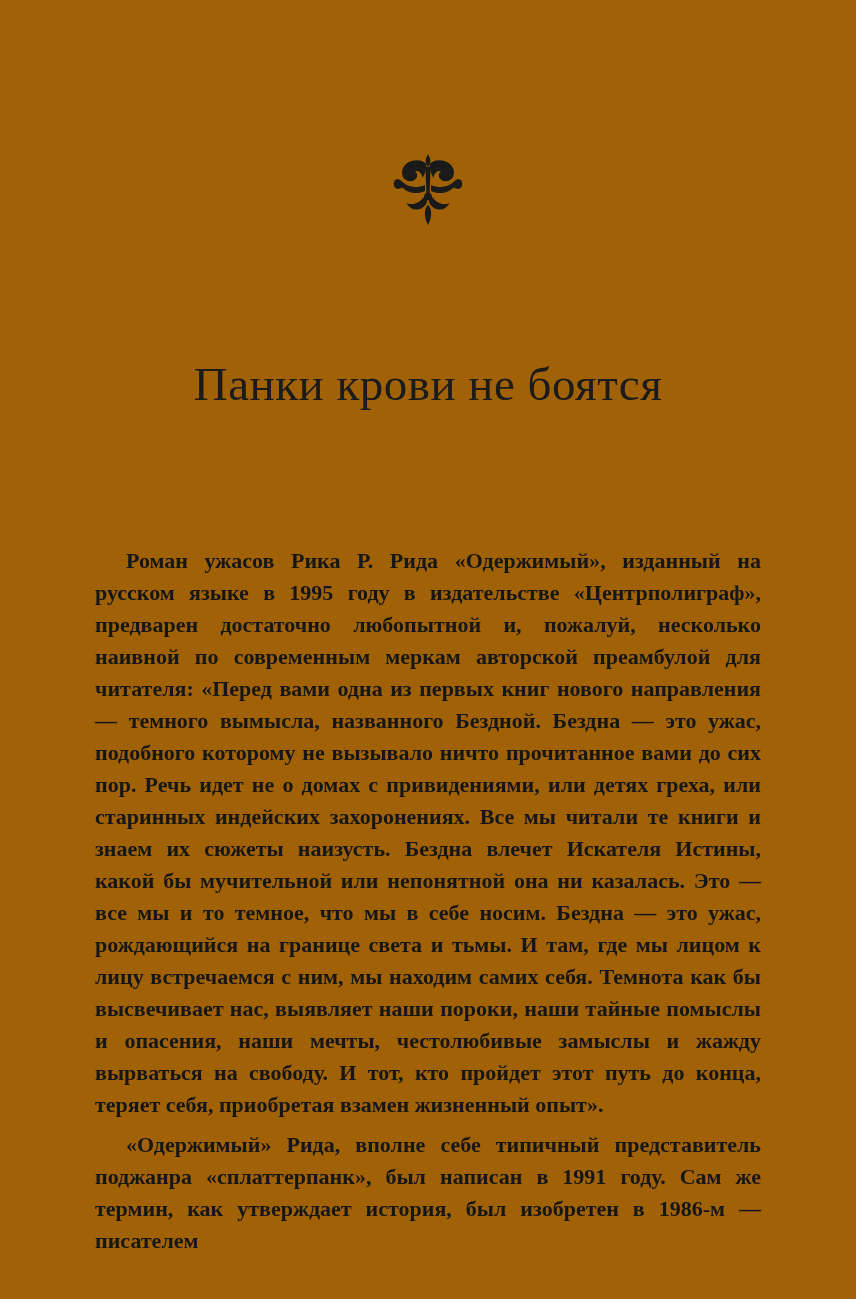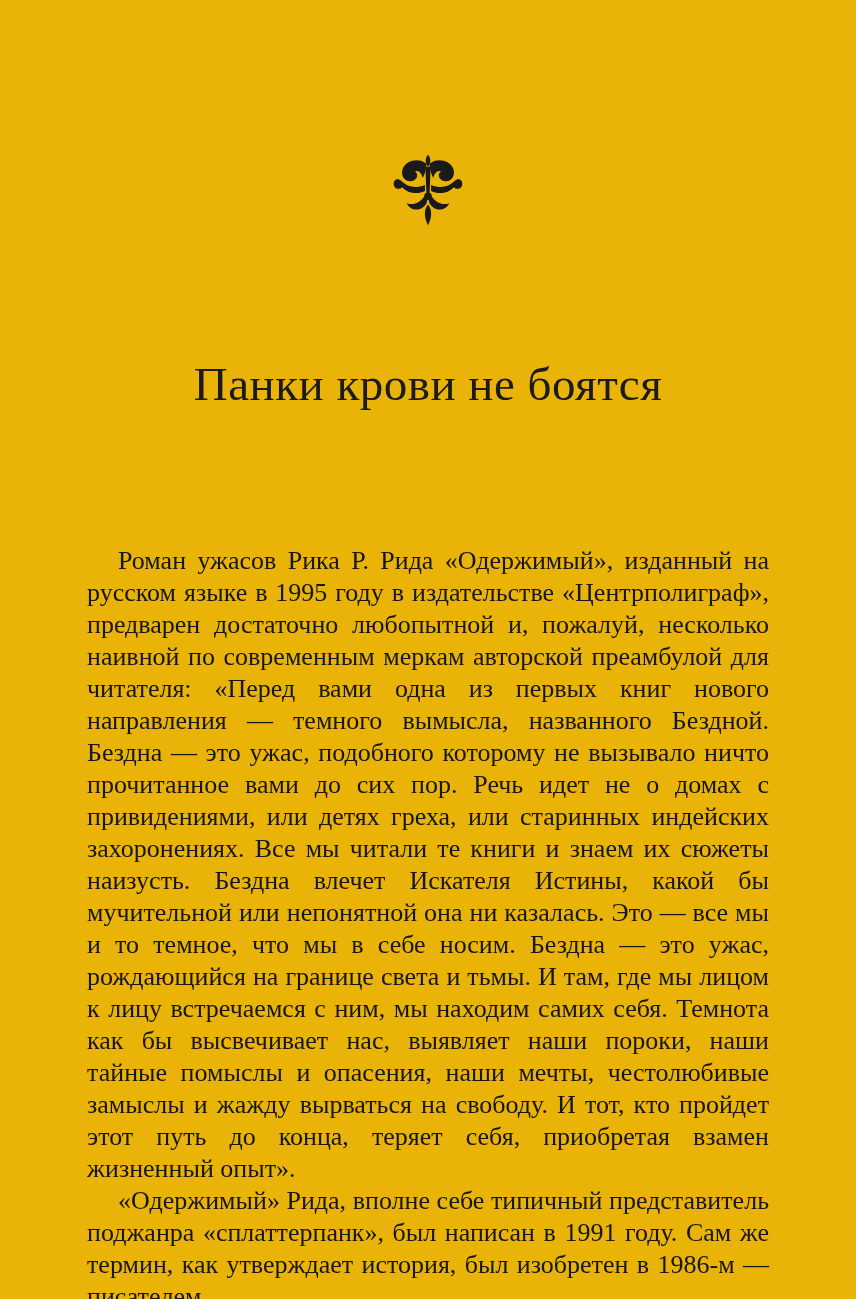--- a/index.html
+++ b/index.html
@@ -5,21 +5,21 @@
   html, body {
     margin: 0;
     padding: 0;
     background: #ffffff;
   }
   .page {
     position: relative;
     width: 856px;
     height: 1299px;
     margin: 0 auto;
-    background: #eab308;
+    background: #a16207;
     box-sizing: border-box;
     padding: 153px 87px 0 87px;
     font-family: "Liberation Serif", "DejaVu Serif", serif;
     color: #161616;
     overflow: hidden;
   }
   .ornament {
     width: 76px;
     height: 76px;
     margin: 0 auto;
@@ -37,27 +37,28 @@
     font-size: 47px;
     line-height: 1.15;
     letter-spacing: 0.5px;
     color: #1b1b1b;
     font-family: "Liberation Serif", "DejaVu Serif", serif;
   }
   .content {
     margin-top: 134px;
   }
   .para {
-    margin: 0;
+    margin: 8px;
     padding: 0;
-    font-size: 26px;
+    font-size: 22px;
     line-height: 32px;
     text-align: justify;
     text-indent: 31px;
     color: #161616;
+    font-weight: bold;
   }
 </style>
 </head>
 <body>
 
 <div class="page">
 
   <div class="ornament">
     <svg viewBox="0 0 100 96" xmlns="http://www.w3.org/2000/svg" fill="#1a1a1a">
       <defs>

